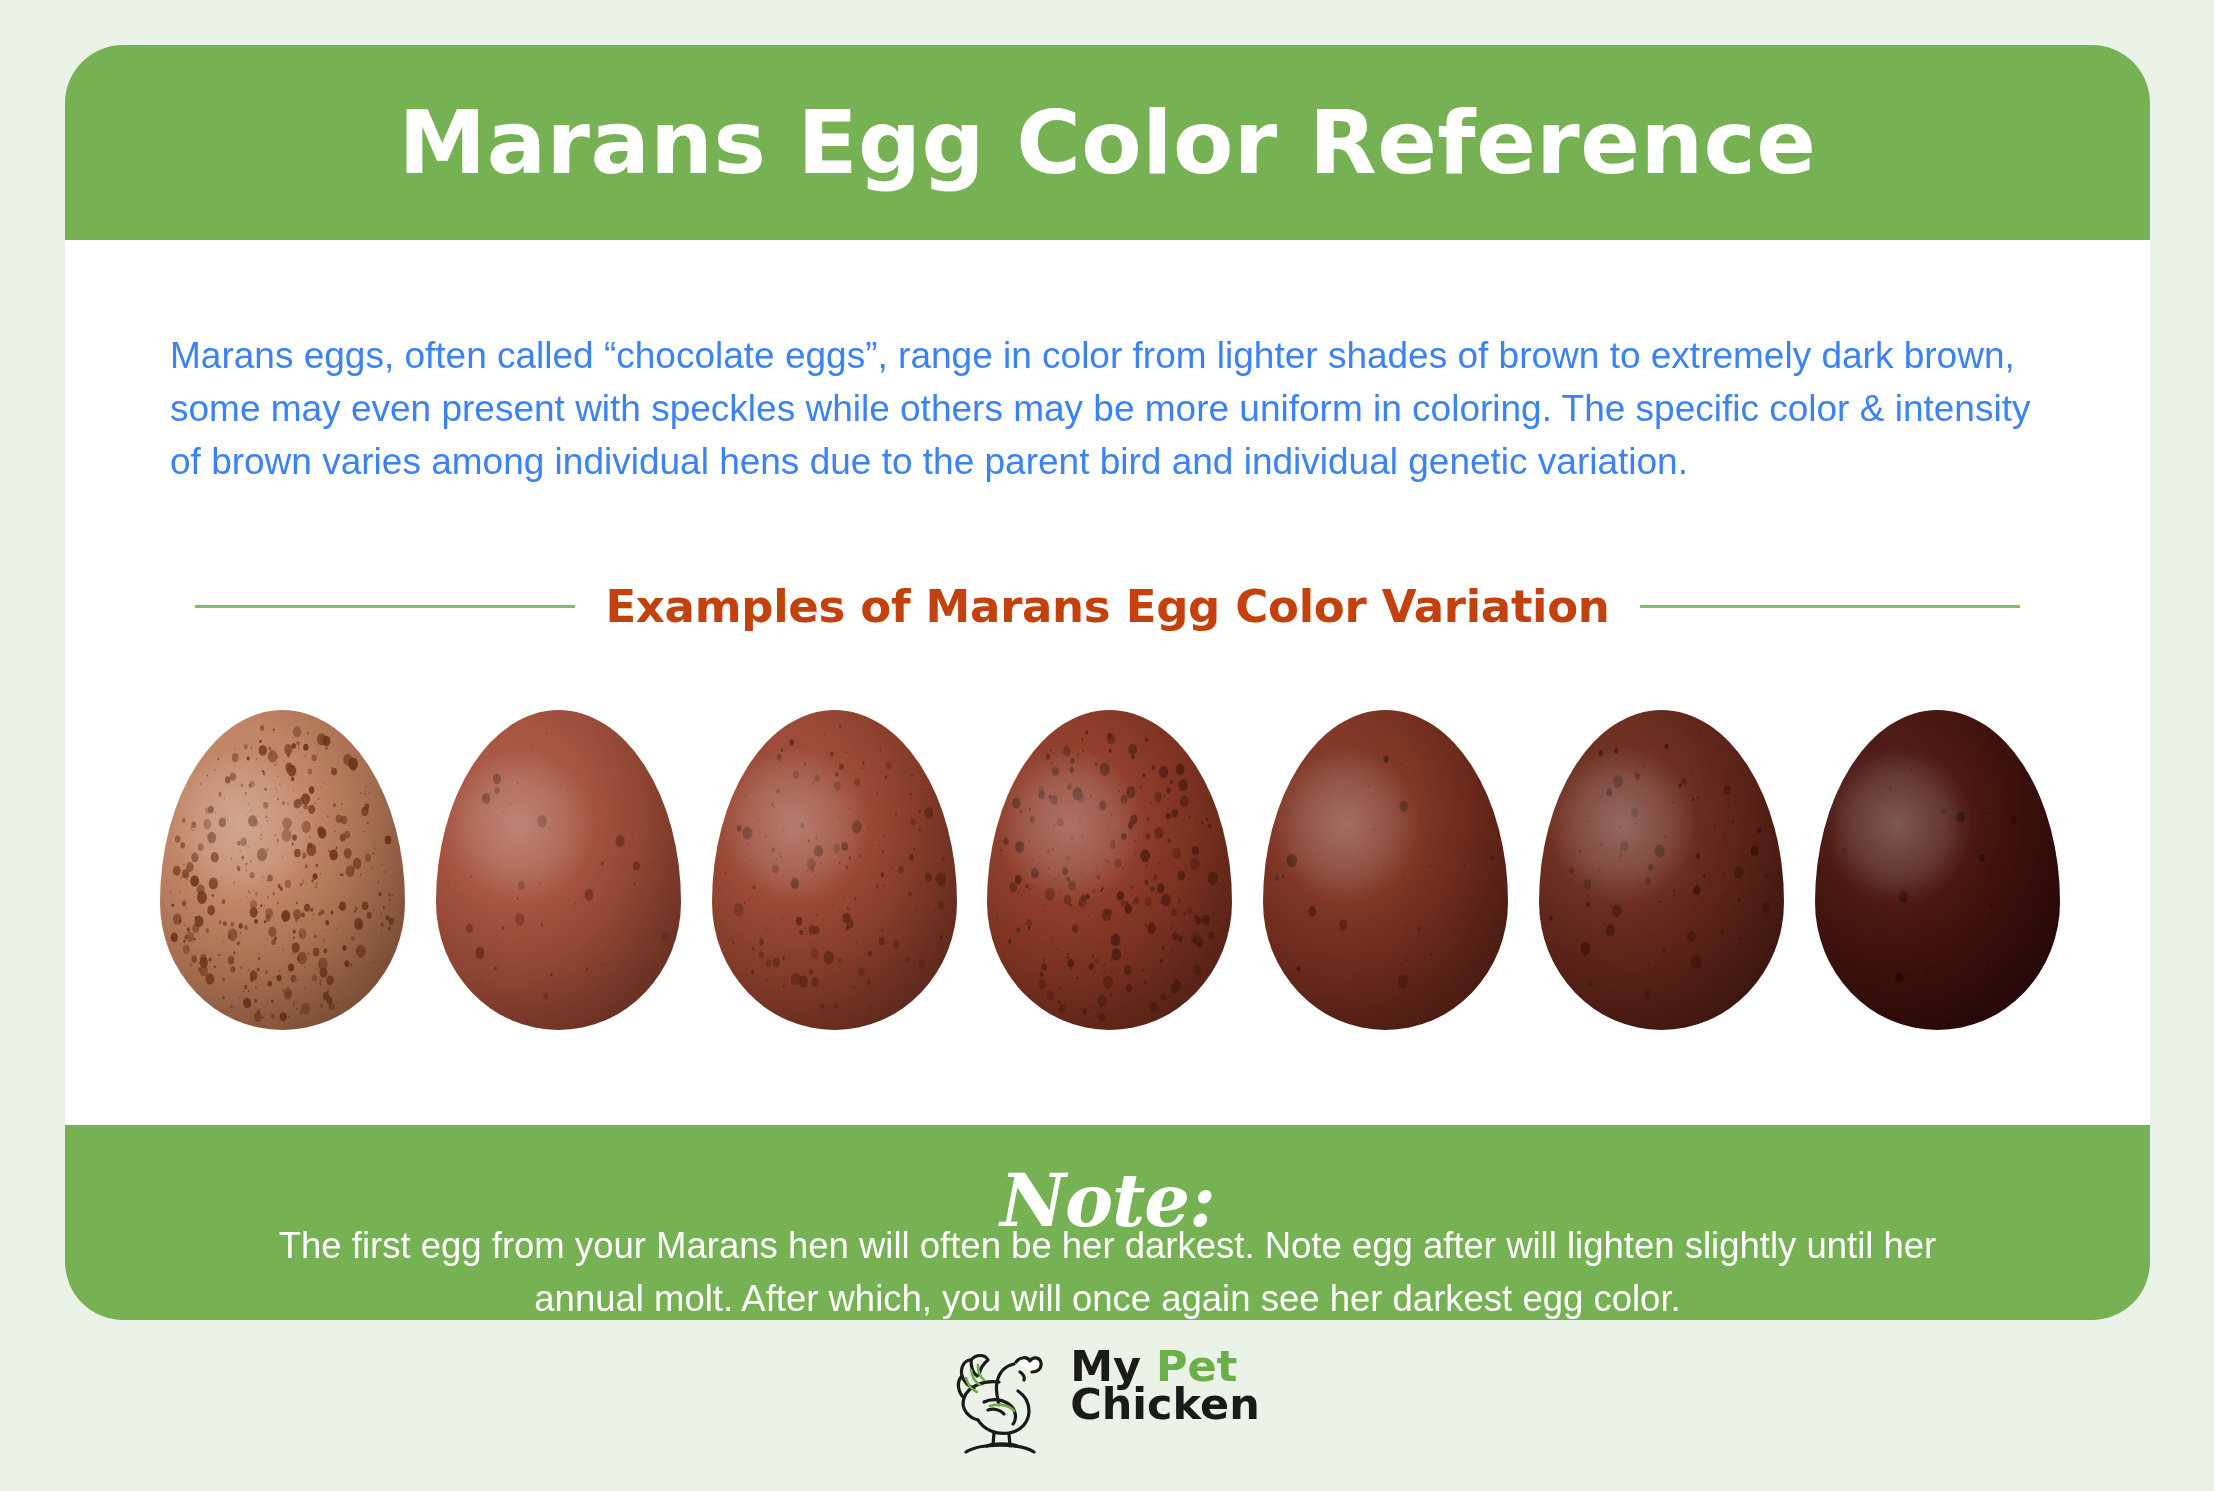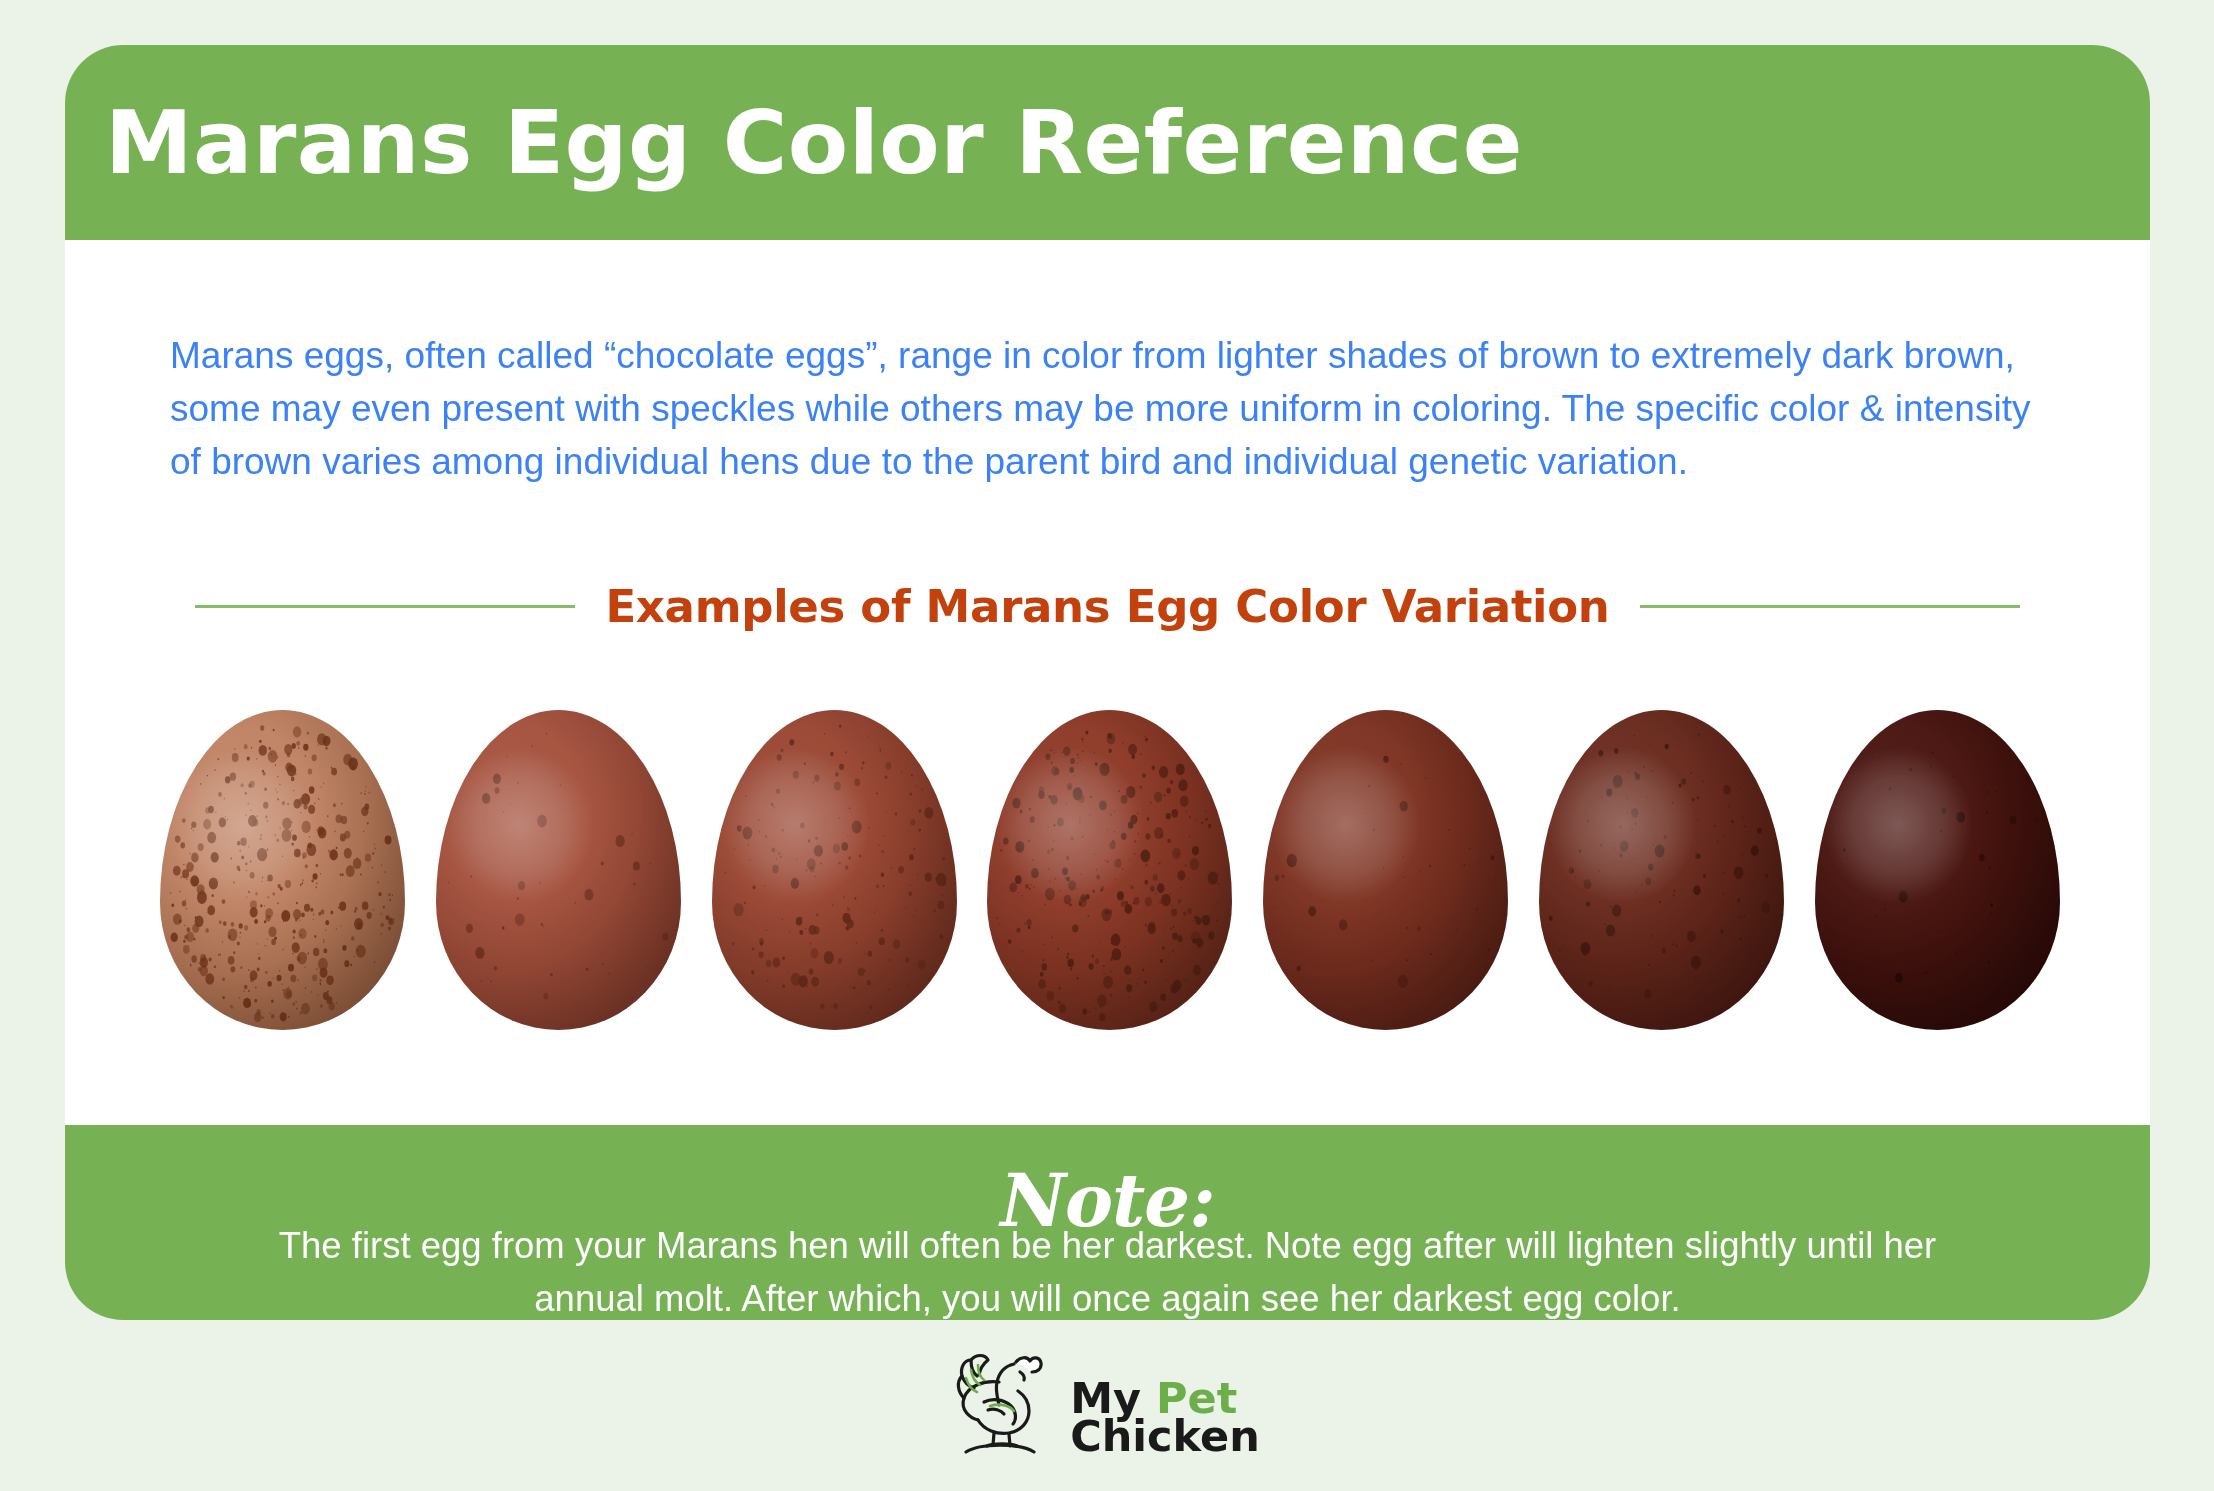--- a/index.html
+++ b/index.html
@@ -31,21 +31,21 @@
   
   .header-band {
     position: absolute;
     left: 0;
     top: 0;
     width: 100%;
     height: 195px;
     background: #76b254;
     display: flex;
     align-items: center;
-    padding-left: 40px;
+    justify-content: center;
   }
 
   .header-title {
     color: #ffffff;
     font-size: 88px;
     font-weight: 700;
     letter-spacing: 0.5px;
     line-height: 1;
     text-align: center;
     font-family: "DejaVu Sans", sans-serif;
@@ -178,21 +178,21 @@
     letter-spacing: -1px;
   }
 
   
   .logo {
     position: absolute;
     left: 0;
     top: 1348px;
     width: 2214px;
     display: flex;
-    align-items: flex-end;
+    align-items: flex-start;
     justify-content: center;
     gap: 24px;
   }
 
   .logo-mark { width: 92px; height: 108px; }
 
   .logo-text {
     display: flex;
     flex-direction: column;
     line-height: 0.88;

